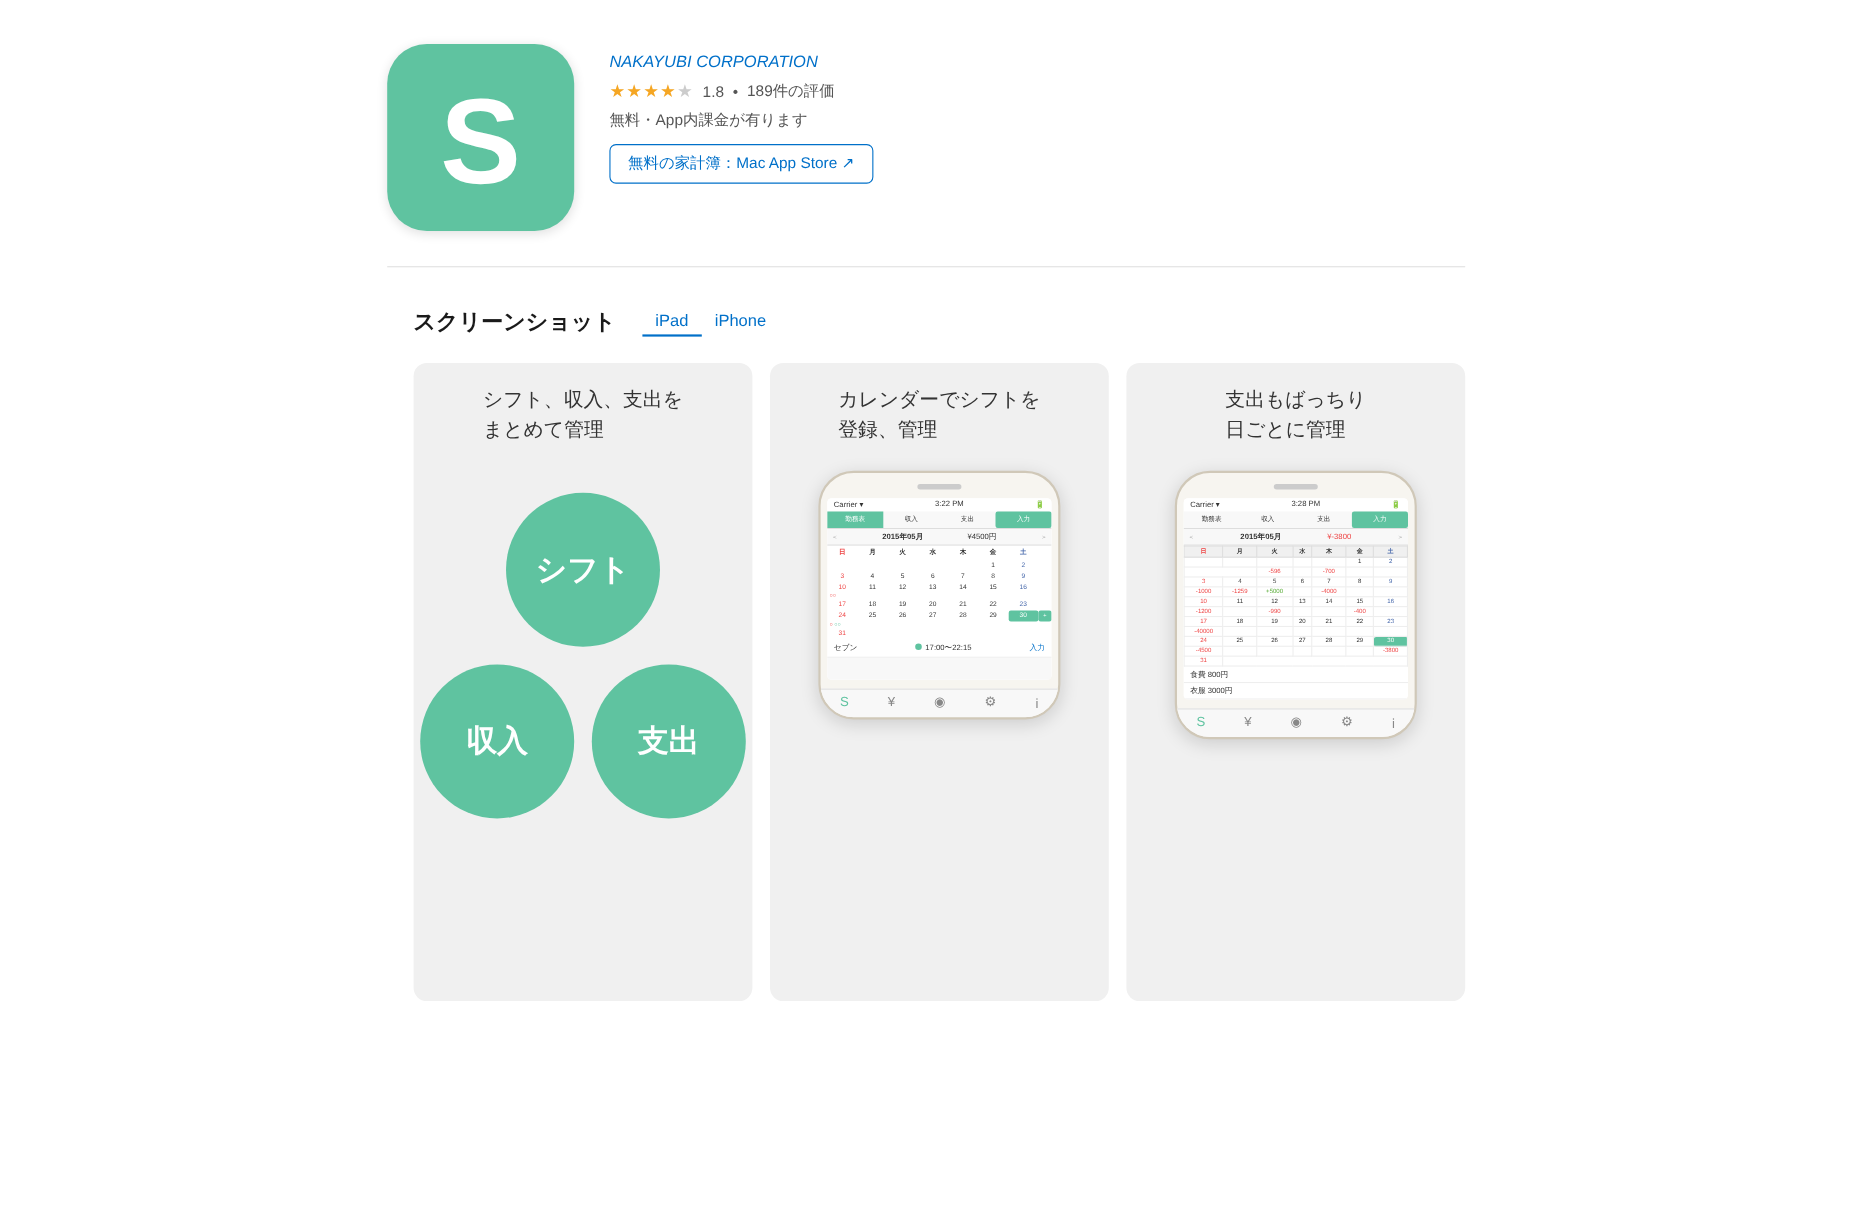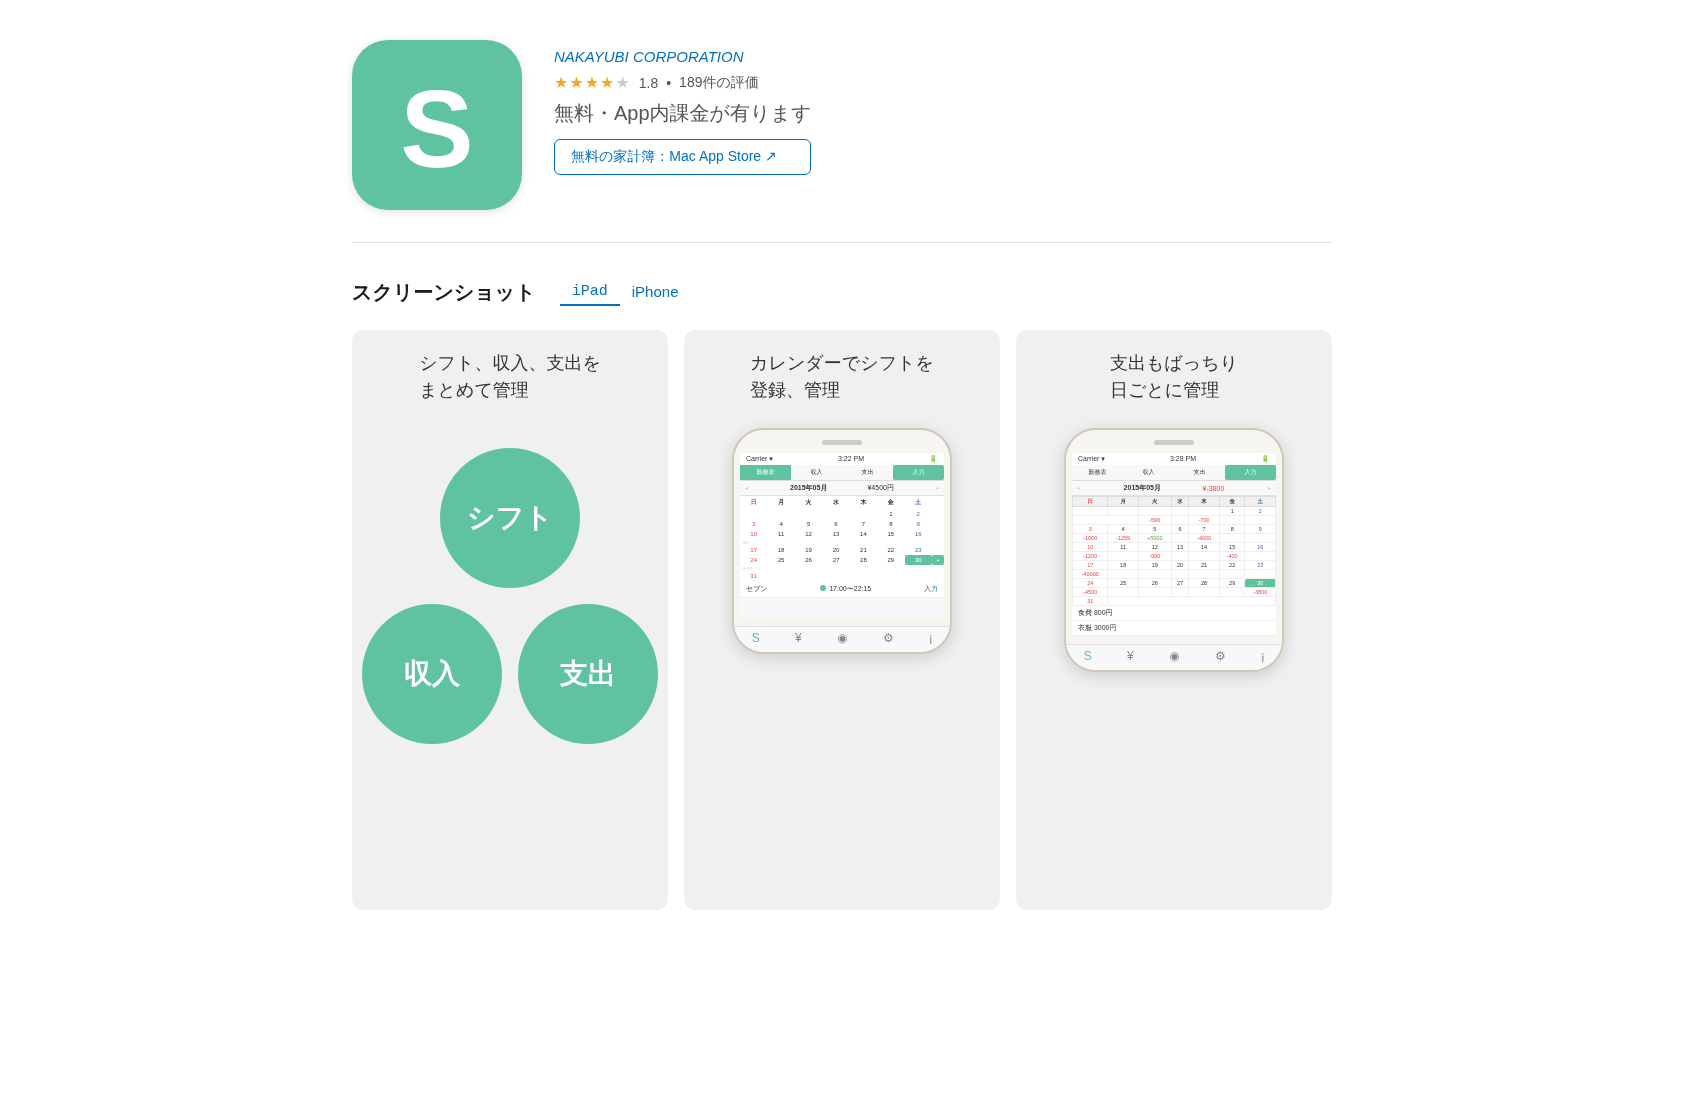--- a/index.html
+++ b/index.html
@@ -100,40 +100,41 @@
       color: #f5a623;
       font-size: 16px;
       letter-spacing: 1px;
     }
 
     .star-empty {
       color: #ccc;
     }
 
     .price-row {
-      font-size: 20px;
+      font-size: 14px;
       color: #555;
     }
 
     .mac-store-button {
       display: inline-block;
       border: 1px solid #0070c9;
       color: #0070c9;
       padding: 8px 16px;
       border-radius: 6px;
       font-size: 14px;
       cursor: pointer;
       background: white;
       margin-top: 4px;
       text-decoration: none;
     }
 
     
     .screenshots-section {
       padding-top: 36px;
+      margin-left: 24px;
     }
 
     .screenshots-header {
       display: flex;
       align-items: center;
       gap: 24px;
       margin-bottom: 24px;
     }
 
     .screenshots-title {
@@ -151,21 +152,20 @@
       font-size: 15px;
       font-weight: 500;
       color: #0070c9;
       cursor: pointer;
       padding: 4px 12px;
       border-bottom: 2px solid transparent;
     }
 
     .tab-item.active {
       border-bottom: 2px solid #0070c9;
-      font-family: Liberation Mono, monospace;
     }
 
     
     .screenshots-grid {
       display: flex;
       gap: 16px;
     }
 
     .screenshot-card {
       flex: 1;

